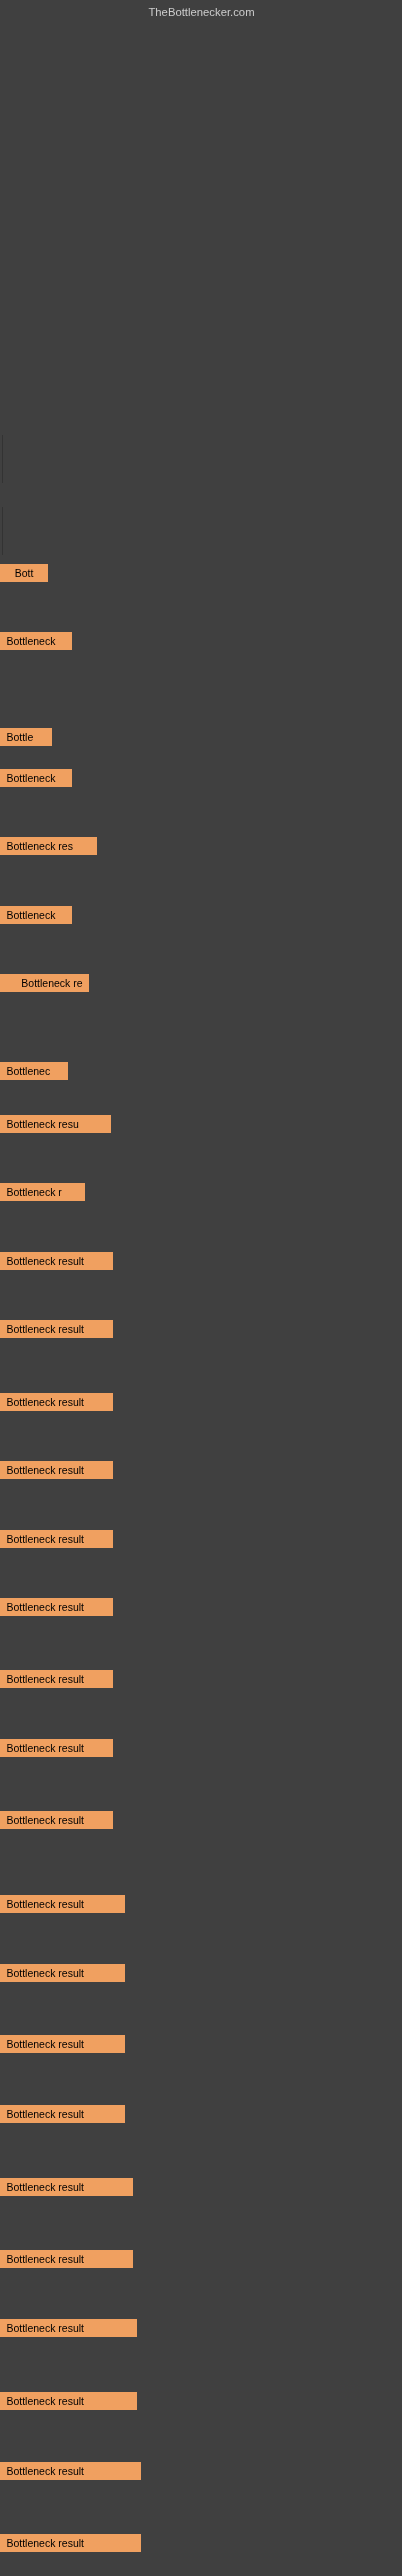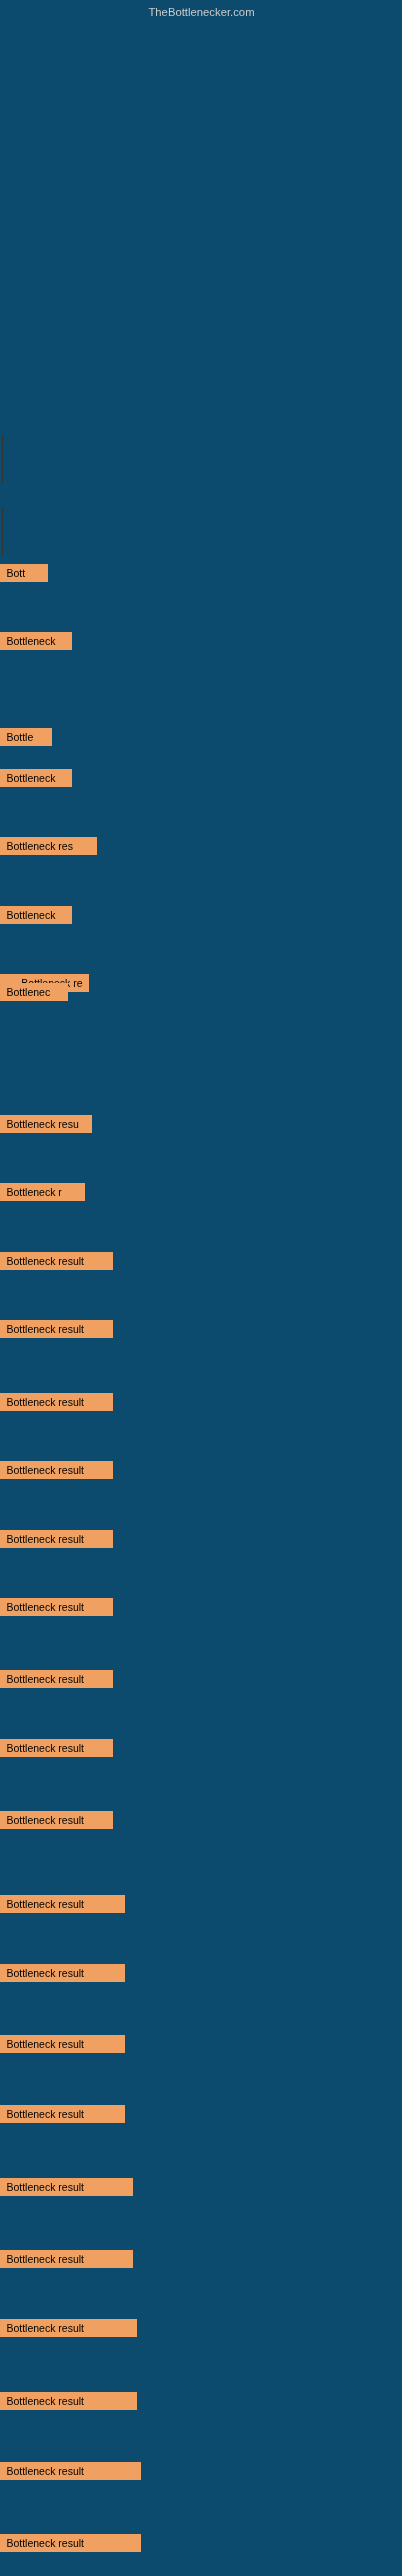--- a/index.html
+++ b/index.html
@@ -20,21 +20,21 @@
       color: #cccccc;
       font-size: 11.3px;
       text-align: center;
       padding-top: 6.4px;
       padding-bottom: 3.2px;
     }
 
     .main-content {
       width: 100%;
       min-height: 2576px;
-      background-color: #0c4a6e;
+      background-color: #404040;
       position: relative;
     }
 
     .bottleneck-item {
       position: absolute;
       left: 0;
       background-color: #f0a060;
       color: #000000;
       font-size: 10.5px;
       font-weight: normal;
@@ -50,29 +50,29 @@
       background-color: #333333;
     }
   </style>
 </head>
 <body>
 
 <div class="main-content">
   <div class="site-title">TheBottlenecker.com</div>
 <div class="vertical-line" style="top: 435px; height: 48px;"></div>
     <div class="vertical-line" style="top: 507px; height: 48px;"></div>
-    <div class="bottleneck-item" style="top: 564px; width: 48px;">Bott</div>
+    <div class="bottleneck-item" style="top: 564px; width: 48px; text-align: center;">Bott</div>
     <div class="bottleneck-item" style="top: 632px; width: 72px;">Bottleneck</div>
     <div class="bottleneck-item" style="top: 700px; width: 52px; margin-top: 28px;">Bottle</div>
     <div class="bottleneck-item" style="top: 769px; width: 72px;">Bottleneck</div>
     <div class="bottleneck-item" style="top: 837px; width: 97px;">Bottleneck res</div>
     <div class="bottleneck-item" style="top: 906px; width: 72px;">Bottleneck</div>
     <div class="bottleneck-item" style="top: 974px; width: 89px; text-align: right;">Bottleneck re</div>
-    <div class="bottleneck-item" style="top: 983px; width: 68px;">Bottlenec</div>
-    <div class="bottleneck-item" style="top: 1115px; width: 92px;">Bottleneck resu</div>
+    <div class="bottleneck-item" style="top: 1062px; width: 68px;">Bottlenec</div>
+    <div class="bottleneck-item" style="top: 1115px; width: 111px;">Bottleneck resu</div>
     <div class="bottleneck-item" style="top: 1183px; width: 85px;">Bottleneck r</div>
     <div class="bottleneck-item" style="top: 1252px; width: 113px;">Bottleneck result</div>
     <div class="bottleneck-item" style="top: 1320px; width: 113px;">Bottleneck result</div>
     <div class="bottleneck-item" style="top: 1393px; width: 113px;">Bottleneck result</div>
     <div class="bottleneck-item" style="top: 1461px; width: 113px;">Bottleneck result</div>
     <div class="bottleneck-item" style="top: 1530px; width: 113px;">Bottleneck result</div>
     <div class="bottleneck-item" style="top: 1598px; width: 113px;">Bottleneck result</div>
     <div class="bottleneck-item" style="top: 1670px; width: 113px;">Bottleneck result</div>
     <div class="bottleneck-item" style="top: 1739px; width: 113px;">Bottleneck result</div>
     <div class="bottleneck-item" style="top: 1811px; width: 113px;">Bottleneck result</div>

